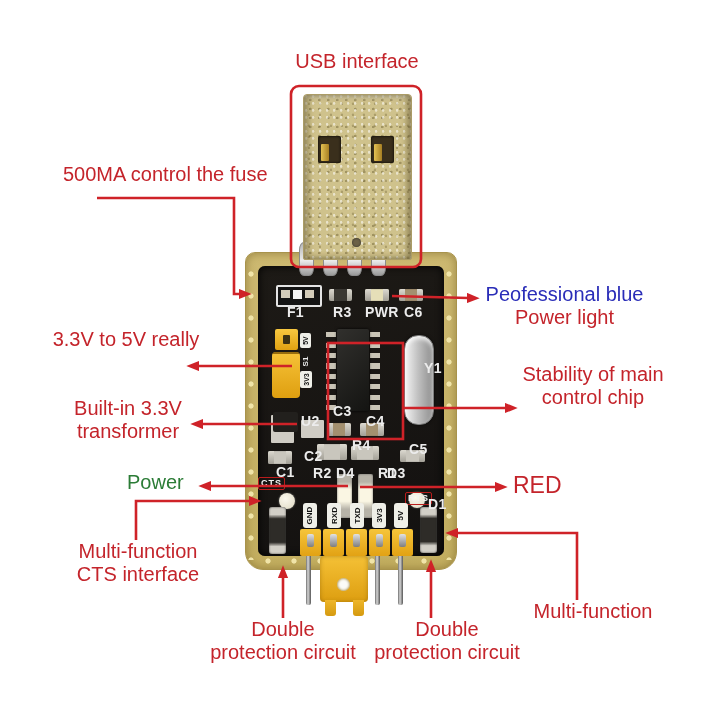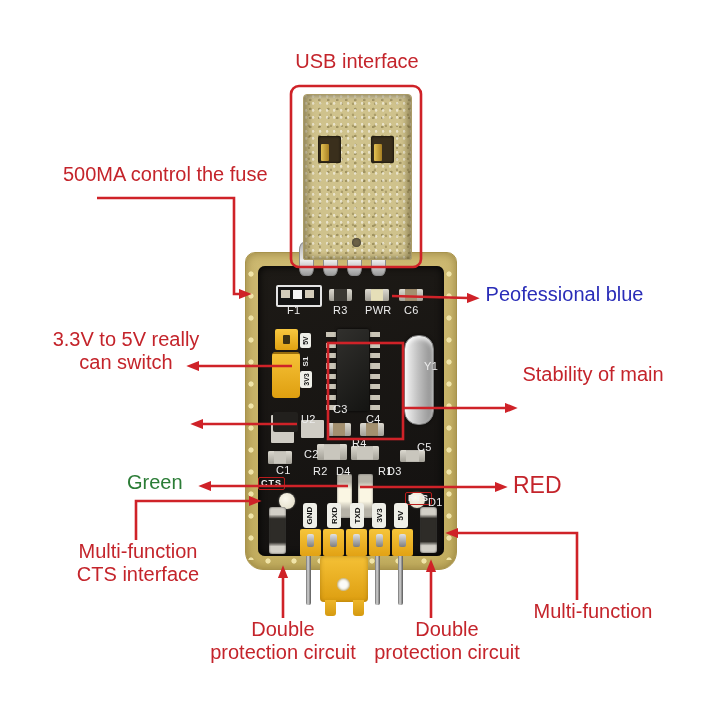--- a/index.html
+++ b/index.html
@@ -29,21 +29,21 @@
     background-size:7px 7px,9px 9px,11px 11px;
     border:1px solid #ab9c67;border-radius:4px 4px 2px 2px;
     box-shadow:inset 4px 0 6px rgba(95,82,40,.55),inset -4px 0 6px rgba(95,82,40,.55),inset 0 3px 4px rgba(255,255,255,.4);}
   .usb-window{position:absolute;top:41px;width:23px;height:27px;background:#3a2f1c;
     border-radius:2px;box-shadow:inset 0 0 3px #000;}
   .usb-window i{position:absolute;left:3px;bottom:2px;width:8px;height:17px;display:block;
     background:linear-gradient(90deg,#e3c153,#a77f23);border-radius:1px;}
   .usb-hole{position:absolute;left:48px;top:143px;width:9px;height:9px;border-radius:50%;
     background:#6b6147;box-shadow:inset 0 0 2px #222;}
   
-  .sk{position:absolute;color:#ececec;font-size:11px;font-weight:normal;letter-spacing:.3px;z-index:6;white-space:nowrap;}
+  .sk{position:absolute;color:#ececec;font-size:14px;font-weight:bold;letter-spacing:.3px;z-index:6;white-space:nowrap;}
   .smd{position:absolute;border-radius:2px;background:#8f897c;box-shadow:inset 0 0 1px #444;z-index:5;}
   .smd::before,.smd::after{content:"";position:absolute;top:0;bottom:0;width:23%;
     background:linear-gradient(180deg,#dcd9d0,#a3a097);}
   .smd::before{left:0;border-radius:2px 0 0 2px;}
   .smd::after{right:0;border-radius:0 2px 2px 0;}
   .smd.dark{background:#3a3833;} .smd.pale{background:#e6dfb8;} .smd.tan{background:#a3906f;} .smd.light{background:#c9c6bd;}
   .fuse{position:absolute;left:276px;top:285px;width:42px;height:18px;background:#141414;
     border:2px solid #e4e4e4;border-radius:2px;z-index:5;}
   .fuse i{position:absolute;top:3px;width:9px;height:8px;background:#d3ccba;display:block;}
   .fuse i:nth-child(1){left:3px;} .fuse i:nth-child(2){left:15px;background:#f2f2f2;height:9px;} .fuse i:nth-child(3){left:27px;}
@@ -155,21 +155,21 @@
   <div class="pinstrip" style="left:370px;"></div>
   <div class="chip"></div>
   <div class="crystal"></div>
   <span class="sk" style="left:424px;top:318px;margin-top:42px;">Y1</span>
 
   <span class="sk" style="left:333px;top:403px;">C3</span>
   <span class="sk" style="left:366px;top:413px;">C4</span>
   <div class="smd tan" style="left:327px;top:423px;width:24px;height:13px;"></div>
   <div class="smd tan" style="left:360px;top:423px;width:24px;height:13px;"></div>
   <span class="sk" style="left:352px;top:437px;">R4</span>
-  <span class="sk" style="left:409px;top:441px;margin-left:8px;">C5</span>
+  <span class="sk" style="left:409px;top:441px;">C5</span>
   <div class="smd light" style="left:400px;top:450px;width:25px;height:12px;"></div>
   <span class="sk" style="left:304px;top:448px;">C2</span>
   <div class="smd light" style="left:317px;top:444px;width:30px;height:16px;"></div>
   <div class="smd light" style="left:351px;top:446px;width:28px;height:14px;"></div>
   <div class="smd light" style="left:268px;top:451px;width:24px;height:13px;"></div>
   <span class="sk" style="left:276px;top:464px;">C1</span>
 
   <span class="sk" style="left:313px;top:465px;">R2</span>
   <span class="sk" style="left:336px;top:465px;">D4</span>
   <span class="sk" style="left:358px;top:465px;padding-left:29px;">D3</span>
@@ -239,30 +239,35 @@
   </svg>
 
   <div class="ann" style="left:277px;top:50px;width:160px;">
     <span class="l">USB interface</span>
   </div>
   <div class="ann" style="left:63px;top:163px;">
     <span class="l">500MA control the fuse</span>
   </div>
   <div class="ann blue1" style="left:482px;top:271px;width:165px;margin-top:12px;">
     <span class="l l1">Peofessional blue</span>
+    <span class="l">Power light</span>
   </div>
   <div class="ann" style="left:45px;top:328px;width:162px;">
     <span class="l">3.3V to 5V really</span>
-    <span class="l">can switch</span>
+  </div>
+  <div class="ann" style="left:47px;top:397px;width:162px;">
+    <span class="l">Built-in 3.3V</span>
+    <span class="l">transformer</span>
   </div>
   <div class="ann" style="left:512px;top:363px;width:162px;">
     <span class="l">Stability of main</span>
+    <span class="l">control chip</span>
   </div>
   <div class="ann green" style="left:127px;top:471px;">
-    <span class="l">Green</span>
+    <span class="l">Power</span>
   </div>
   <div class="ann" style="left:513px;top:474px;font-size:23px;">
     <span class="l">RED</span>
   </div>
   <div class="ann" style="left:57px;top:540px;width:162px;">
     <span class="l">Multi-function</span>
     <span class="l">CTS interface</span>
   </div>
   <div class="ann" style="left:202px;top:618px;width:162px;">
     <span class="l">Double</span>

